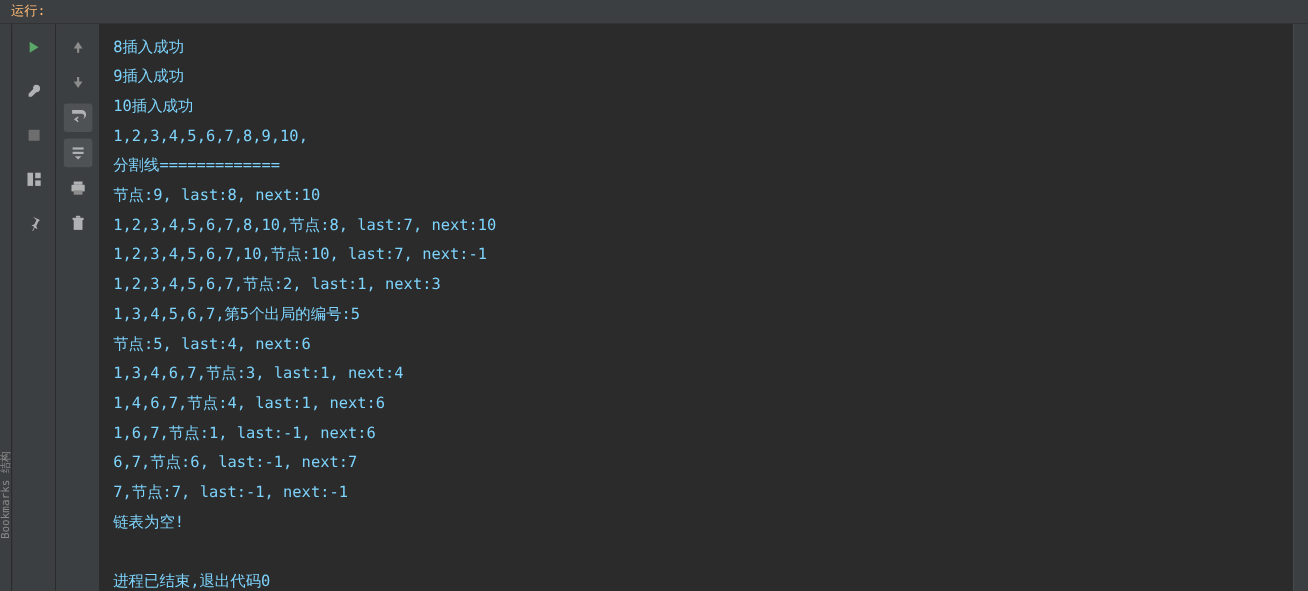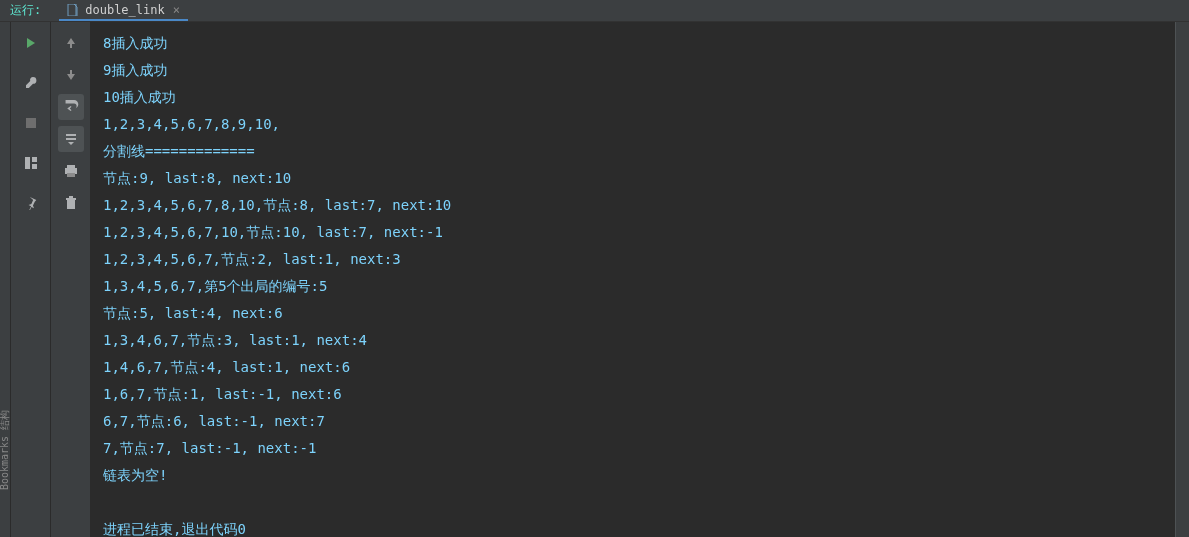--- a/index.html
+++ b/index.html
@@ -17,21 +17,21 @@
   .top-bar {
     height: 22px;
     background: #3c3f41;
     border-bottom: 1px solid #323232;
     display: flex;
     align-items: center;
     padding-left: 10px;
     font-size: 12px;
     color: #bbbbbb;
   }
-  .run-label { color: #5eead4; margin-right: 18px; }
+  .run-label { color: #fdba74; margin-right: 18px; }
   .tab {
     display: flex;
     align-items: center;
     gap: 6px;
     padding: 2px 8px;
     border-bottom: 2px solid #4a88c7;
     height: 100%;
     color: #d0d0d0;
   }
   .tab-icon {
@@ -107,30 +107,20 @@
     width: 14px;
     background: #3c3f41;
     border-left: 1px solid #4e5254;
   }
 </style>
 </head>
 <body>
 
 <div class="top-bar">
   <span class="run-label">运行:</span>
-  <div class="tab">
-    <span class="tab-icon">
-      <svg width="12" height="12" viewBox="0 0 12 12">
-        <rect x="1" y="0" width="8" height="12" fill="none" stroke="#6e9cbe" stroke-width="1"></rect>
-        <path d="M7 0 L10 3 L10 12" fill="none" stroke="#6e9cbe" stroke-width="1"></path>
-      </svg>
-    </span>
-    <span>double_link</span>
-    <span class="close-x">×</span>
-  </div>
 </div>
 
 <div class="body-row">
 
   <div class="vertical-text-rail">
     <span class="vtext">Bookmarks  结构</span>
   </div>
 
   <div class="gutter">
     <div class="icon-btn">

